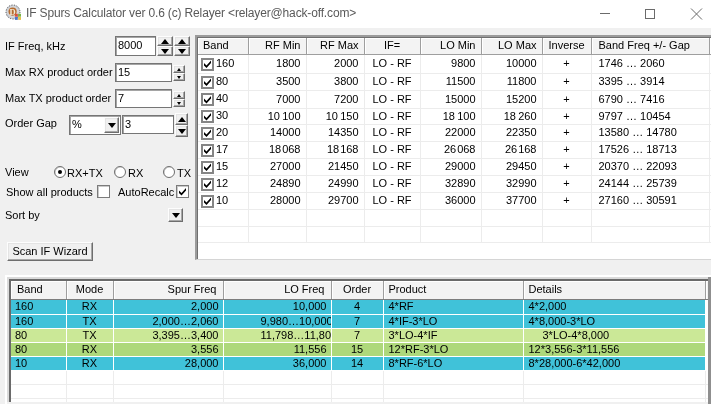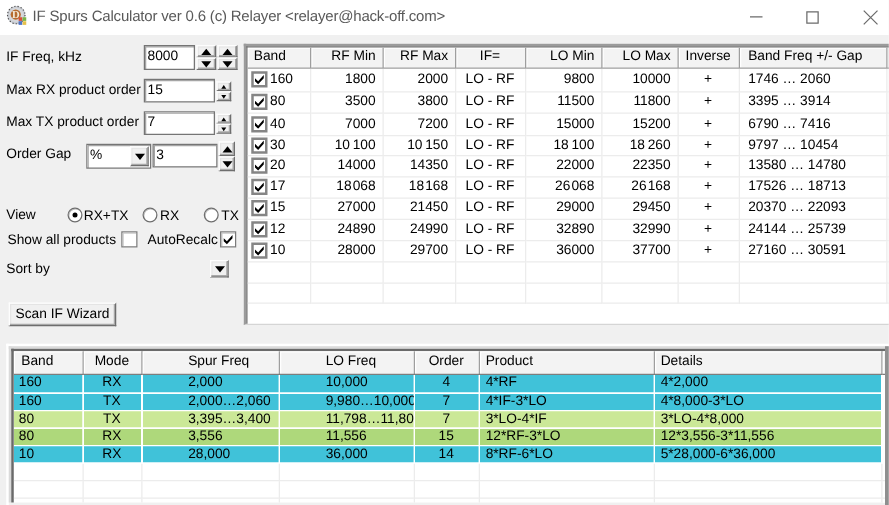--- a/index.html
+++ b/index.html
@@ -39,21 +39,21 @@
 .g2i { border-top:2px solid #6a6a6a; border-left:2px solid #6a6a6a; width:700px; height:123px; overflow:hidden; background:#fff; }
 .grid2 table { width:700px; }
 .grid2 td { border-right:1px solid #ececec; border-bottom:1px solid #ececec; line-height:13px; vertical-align:middle; }
 .grid2 tr.hdr td { background:#f3f3f3; border-right:1px solid #9e9e9e; border-bottom:1px solid #7d7d7d; box-shadow: inset 1px 1px 0 #ffffff; }
 .grid2 tr.sp td { border:none; background:#fff; }
 .grid2 tr.c td { background:#40c2d9; border-right:1px solid #fff; border-bottom:1px solid #fff; }
 .grid2 tr.g1 td { background:#cbe897; border-right:1px solid #fff; border-bottom:1px solid #fff; }
 .grid2 tr.g2 td { background:#aed87b; border-right:1px solid #fff; border-bottom:1px solid #fff; }
 .grid2 td.xc { background:#fff !important; border-right:none; }
 .pl { padding-left:4px; }
-.num2 { padding-right:4px;padding-left:37px; }
+.num2 { text-align:right; padding-right:4px;padding-left:37px; }
 </style>
 </head>
 <body>
 <div class="win">
   <div class="titlebar">
     <svg style="position:absolute;left:5px;top:3px;" width="17" height="18" viewBox="0 0 17 18">
       <circle cx="8" cy="9" r="7.3" fill="#c9ccd2"></circle>
       <circle cx="8" cy="9" r="7" fill="none" stroke="#4a4a4a" stroke-width="0.9" stroke-dasharray="1 1.6"></circle>
       <circle cx="8" cy="9" r="5.8" fill="#d6d8dc"></circle>
       <circle cx="7.6" cy="8.6" r="4.1" fill="#b2601c" opacity="0.9"></circle>
@@ -360,41 +360,41 @@
                 <td class="pl" style="padding-left:5px;">4*8,000-3*LO</td>
                 <td class="xc"></td>
               </tr>
     <tr class="g1" style="height:14px;">
                 <td class="pl">80</td>
                 <td class="ctr">TX</td>
                 <td class="num2">3,395…3,400</td>
                 <td class="num2">11,798…11,800</td>
                 <td class="ctr">7</td>
                 <td class="pl" style="padding-left:5px;">3*LO-4*IF</td>
-                <td class="pl" style="padding-left:5px;">3*LO-4*8,000</td>
+                <td class="pl" style="padding-left:19px;">3*LO-4*8,000</td>
                 <td class="xc"></td>
               </tr>
     <tr class="g2" style="height:14px;">
                 <td class="pl">80</td>
                 <td class="ctr">RX</td>
                 <td class="num2">3,556</td>
                 <td class="num2">11,556</td>
                 <td class="ctr">15</td>
                 <td class="pl" style="padding-left:5px;">12*RF-3*LO</td>
                 <td class="pl" style="padding-left:5px;">12*3,556-3*11,556</td>
                 <td class="xc"></td>
               </tr>
     <tr class="c" style="height:14px;">
                 <td class="pl">10</td>
                 <td class="ctr">RX</td>
                 <td class="num2">28,000</td>
                 <td class="num2">36,000</td>
                 <td class="ctr">14</td>
                 <td class="pl" style="padding-left:5px;">8*RF-6*LO</td>
-                <td class="pl" style="padding-left:5px;">5*28,000-6*36,000</td>
+                <td class="pl" style="padding-left:5px;">8*28,000-6*42,000</td>
                 <td class="xc"></td>
               </tr>
     <tr style="height:14px;">
                 <td></td>
                 <td></td>
                 <td></td>
                 <td></td>
                 <td></td>
                 <td></td>
                 <td></td>

